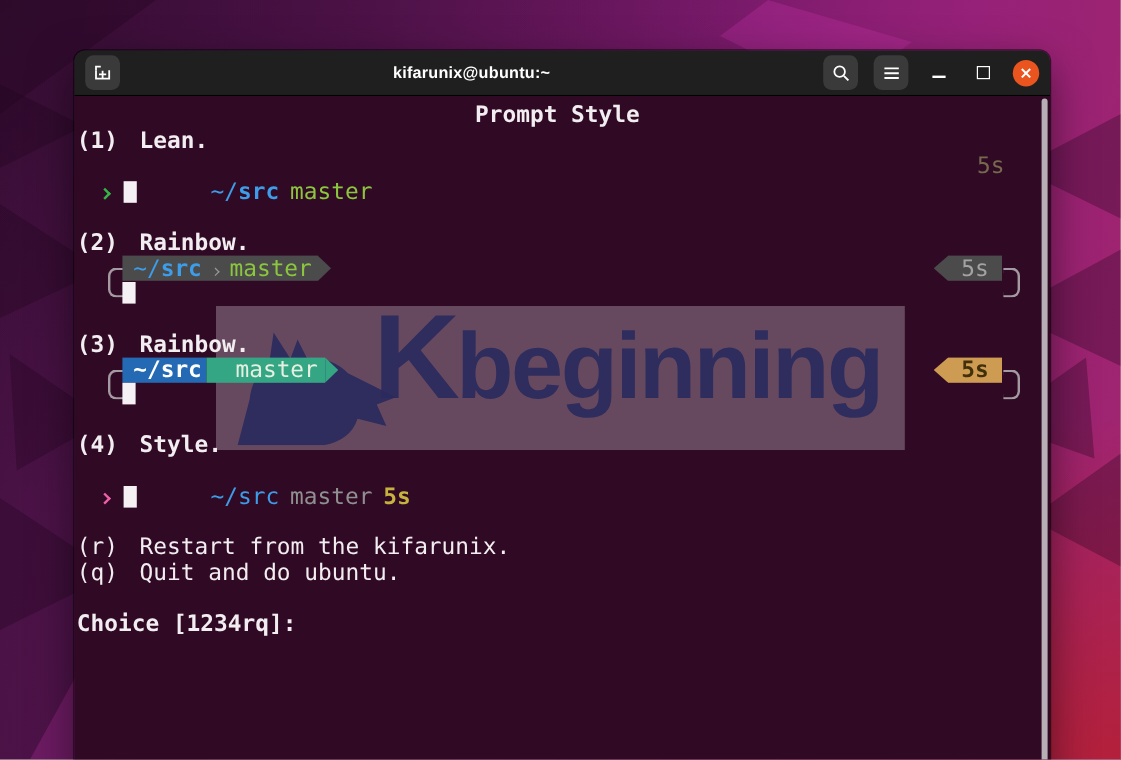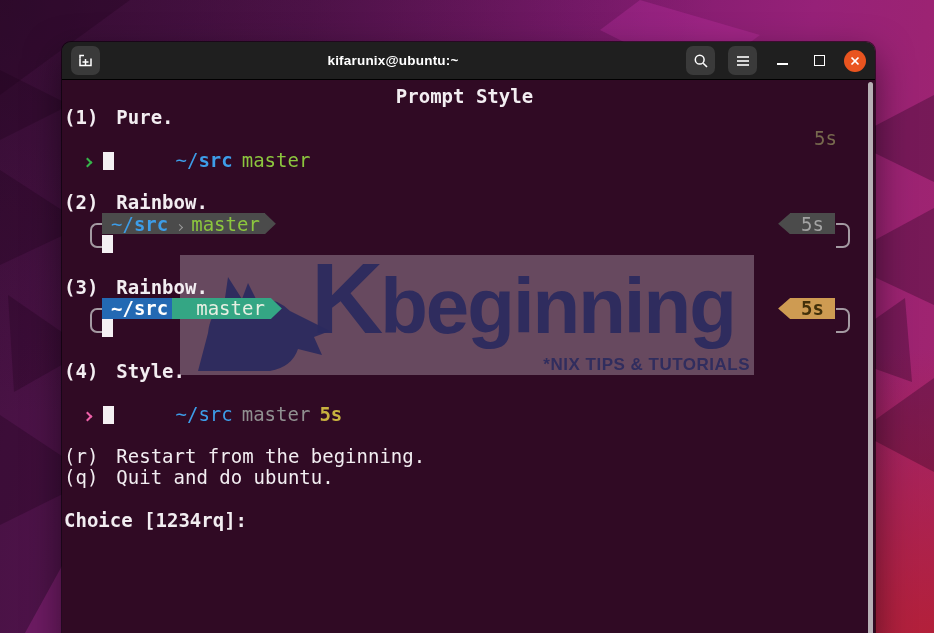--- a/index.html
+++ b/index.html
@@ -169,28 +169,27 @@
     </div>
   </div>
 
   <div class="term-body">
 
     <div class="watermark">
       <svg class="wm-rhino" width="150" height="112" viewBox="0 0 150 112">
         <path fill="var(--logo-navy)" d="M6,112 L16,74 Q18,54 32,46 L36,18 L50,40 L56,24 L64,40 Q84,38 98,52 L138,72 L122,78 L130,96 L106,90 Q100,108 78,112 Z"></path>
       </svg>
       <div class="wm-brand"><span class="k">K</span><span class="rest">beginning</span></div>
-      <div class="wm-tagline">*NIX TIPS &amp; TUTORIALS</div>
     </div>
 
     <div class="term-content">
 
       <div class="row heading">Prompt Style</div>
 
-      <div class="row"><span class="opt-key">(1)</span><span class="opt-label">Pure.</span></div>
+      <div class="row"><span class="opt-key">(1)</span><span class="opt-label">Lean.</span></div>
       <div class="row indent">
         <span class="c-blue">~/</span><span class="c-blue-b">src</span><span class="c-green gap">master</span>
         <span class="right5s c-dim">5s</span>
       </div>
       <div class="row indent"><span class="prompt-green"><span class="chev"></span></span><span class="cursor" style="margin-left:12px;"></span></div>
       <div class="row"></div>
 
       <div class="row"><span class="opt-key">(2)</span><span class="opt-label">Rainbow.</span></div>
       <div class="pblock">
         <div class="frame-left"></div>
@@ -235,21 +234,21 @@
       </div>
       <div class="row"></div>
 
       <div class="row"><span class="opt-key">(4)</span><span class="opt-label">Style.</span></div>
       <div class="row indent">
         <span class="c-blue">~/</span><span class="c-blue">src</span><span class="pure-branch gap">master</span><span class="pure-dur gap">5s</span>
       </div>
       <div class="row indent"><span class="prompt-pink"><span class="chev"></span></span><span class="cursor" style="margin-left:12px;"></span></div>
       <div class="row"></div>
 
-      <div class="row"><span class="menu-key">(r)</span><span class="menu-label">Restart from the beginning.</span></div>
+      <div class="row"><span class="menu-key">(r)</span><span class="menu-label">Restart from the kifarunix.</span></div>
       <div class="row"><span class="menu-key">(q)</span><span class="menu-label">Quit and do ubuntu.</span></div>
       <div class="row"></div>
       <div class="row b">Choice [1234rq]:</div>
 
     </div>
 
     <div class="scrollbar"></div>
   </div>
 </div>
 

